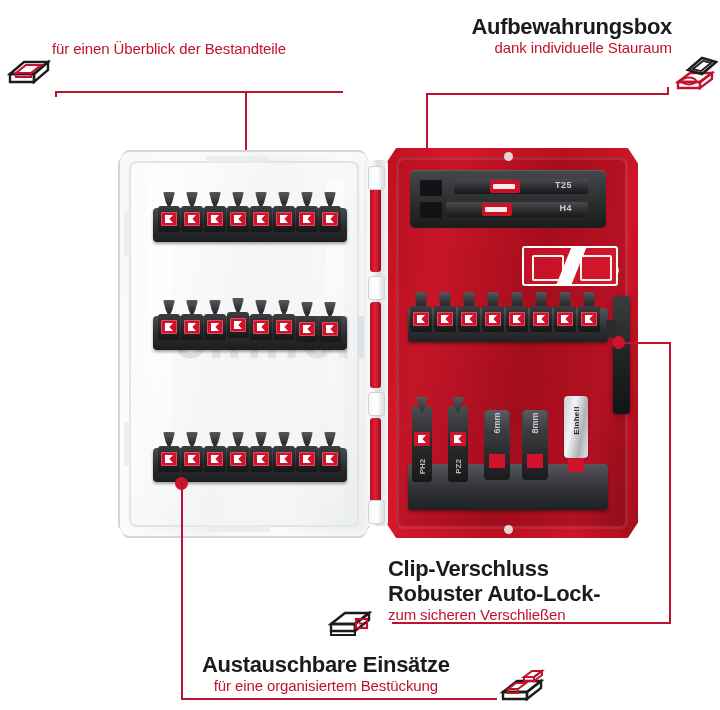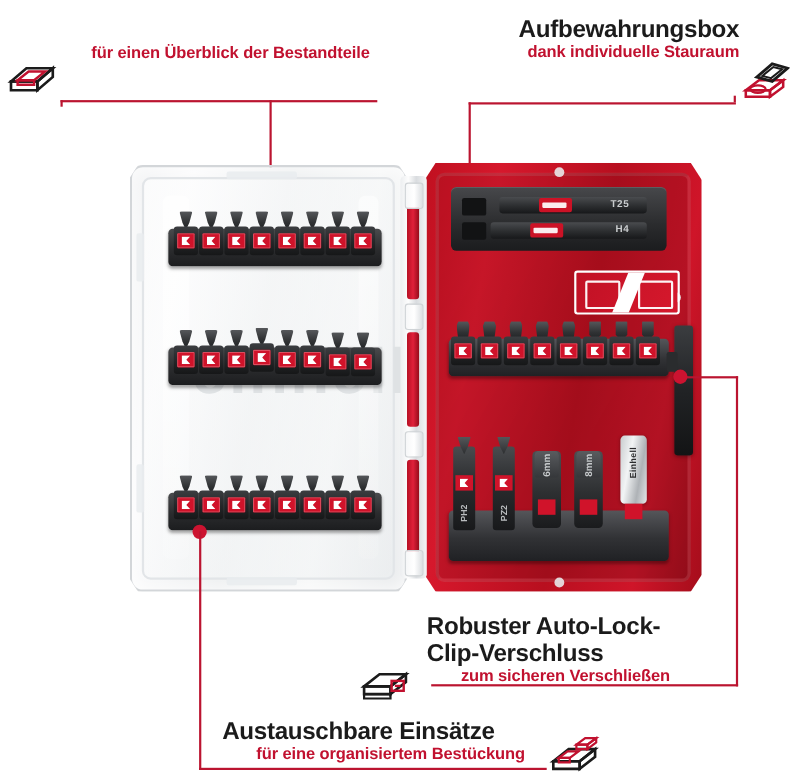--- a/index.html
+++ b/index.html
@@ -16,27 +16,26 @@
   .callout{position:absolute;}
   .ctitle{
     font-weight:bold;
     color:#1b1b1b;
     font-size:22px;
     line-height:25px;
     letter-spacing:-0.3px;
     white-space:nowrap;
   }
   .csub{
-    font-weight:bold;
+    font-weight:normal;
     color:#c1112f;
     font-size:15px;
     line-height:18px;
     letter-spacing:-0.1px;
     white-space:nowrap;
-    margin-left:31px;
   }
   .ta-l{text-align:left;}
   .ta-r{text-align:right;}
 
   
   .ln{position:absolute;background:#bb1430;}
   .lnh{height:2px;}
   .lnv{width:2px;}
   .dot{
     position:absolute;width:13px;height:13px;border-radius:50%;
@@ -535,39 +534,39 @@
     <div class="lbl" style="position:absolute;left:450px;top:310px;width:16px;height:14px;background:#d0132a;"></div>
 
   </div>
 
   <div class="ln lnh" style="left:623px;top:342px;width:48px;"></div>
   <div class="dot" style="left:612px;top:336px;"></div>
   <div class="ln lnv" style="left:669px;top:342px;height:282px;"></div>
   <div class="ln lnh" style="left:392px;top:622px;width:279px;"></div>
 
   <div class="callout ta-l" style="left:388px;top:556px;">
+    <div class="ctitle">Clip-Verschluss</div>
     <div class="ctitle">Robuster Auto-Lock-</div>
-    <div class="ctitle">Clip-Verschluss</div>
     <div class="csub">zum sicheren Verschließen</div>
   </div>
 
   <svg class="ico" style="left:326px;top:602px;" width="54" height="44" viewBox="0 0 54 44">
     <path d="M5 22 L19 11 L43 11 L29 22 Z" fill="none" stroke="#1b1b1b" stroke-width="2.4"></path>
     <path d="M5 22 L5 29 L29 29 L29 22 Z" fill="none" stroke="#1b1b1b" stroke-width="2.4"></path>
     <path d="M29 22 L43 11 L43 18 L29 29 Z" fill="none" stroke="#1b1b1b" stroke-width="2.4"></path>
     <path d="M5 29 L5 33 L29 33 L29 29 Z" fill="none" stroke="#1b1b1b" stroke-width="2"></path>
     <rect x="30" y="17" width="11" height="9" fill="none" stroke="#c1112f" stroke-width="2.2"></rect>
     <line x1="33" y1="21.5" x2="38" y2="21.5" stroke="#c1112f" stroke-width="2"></line>
   </svg>
 
   <div class="dot" style="left:175px;top:477px;"></div>
   <div class="ln lnv" style="left:181px;top:483px;height:217px;"></div>
   <div class="ln lnh" style="left:181px;top:698px;width:316px;"></div>
 
-  <div class="callout ta-l" style="left:202px;top:652px;">
+  <div class="callout ta-l" style="left:202px;top:652px;text-align:center;">
     <div class="ctitle">Austauschbare Einsätze</div>
     <div class="csub">für eine organisiertem Bestückung</div>
   </div>
 
   <svg class="ico" style="left:498px;top:662px;" width="52" height="46" viewBox="0 0 52 46">
     <path d="M5 30 L19 19 L43 19 L29 30 Z" fill="none" stroke="#1b1b1b" stroke-width="2.4"></path>
     <path d="M5 30 L5 37 L29 37 L29 30 Z" fill="none" stroke="#1b1b1b" stroke-width="2.4"></path>
     <path d="M29 30 L43 19 L43 26 L29 37 Z" fill="none" stroke="#1b1b1b" stroke-width="2.4"></path>
     <path d="M10 27 L18 21 L28 21 L20 27 Z" fill="none" stroke="#c1112f" stroke-width="2"></path>
     <path d="M10 27 L10 31 L20 31 L20 27 Z" fill="none" stroke="#c1112f" stroke-width="2"></path>

